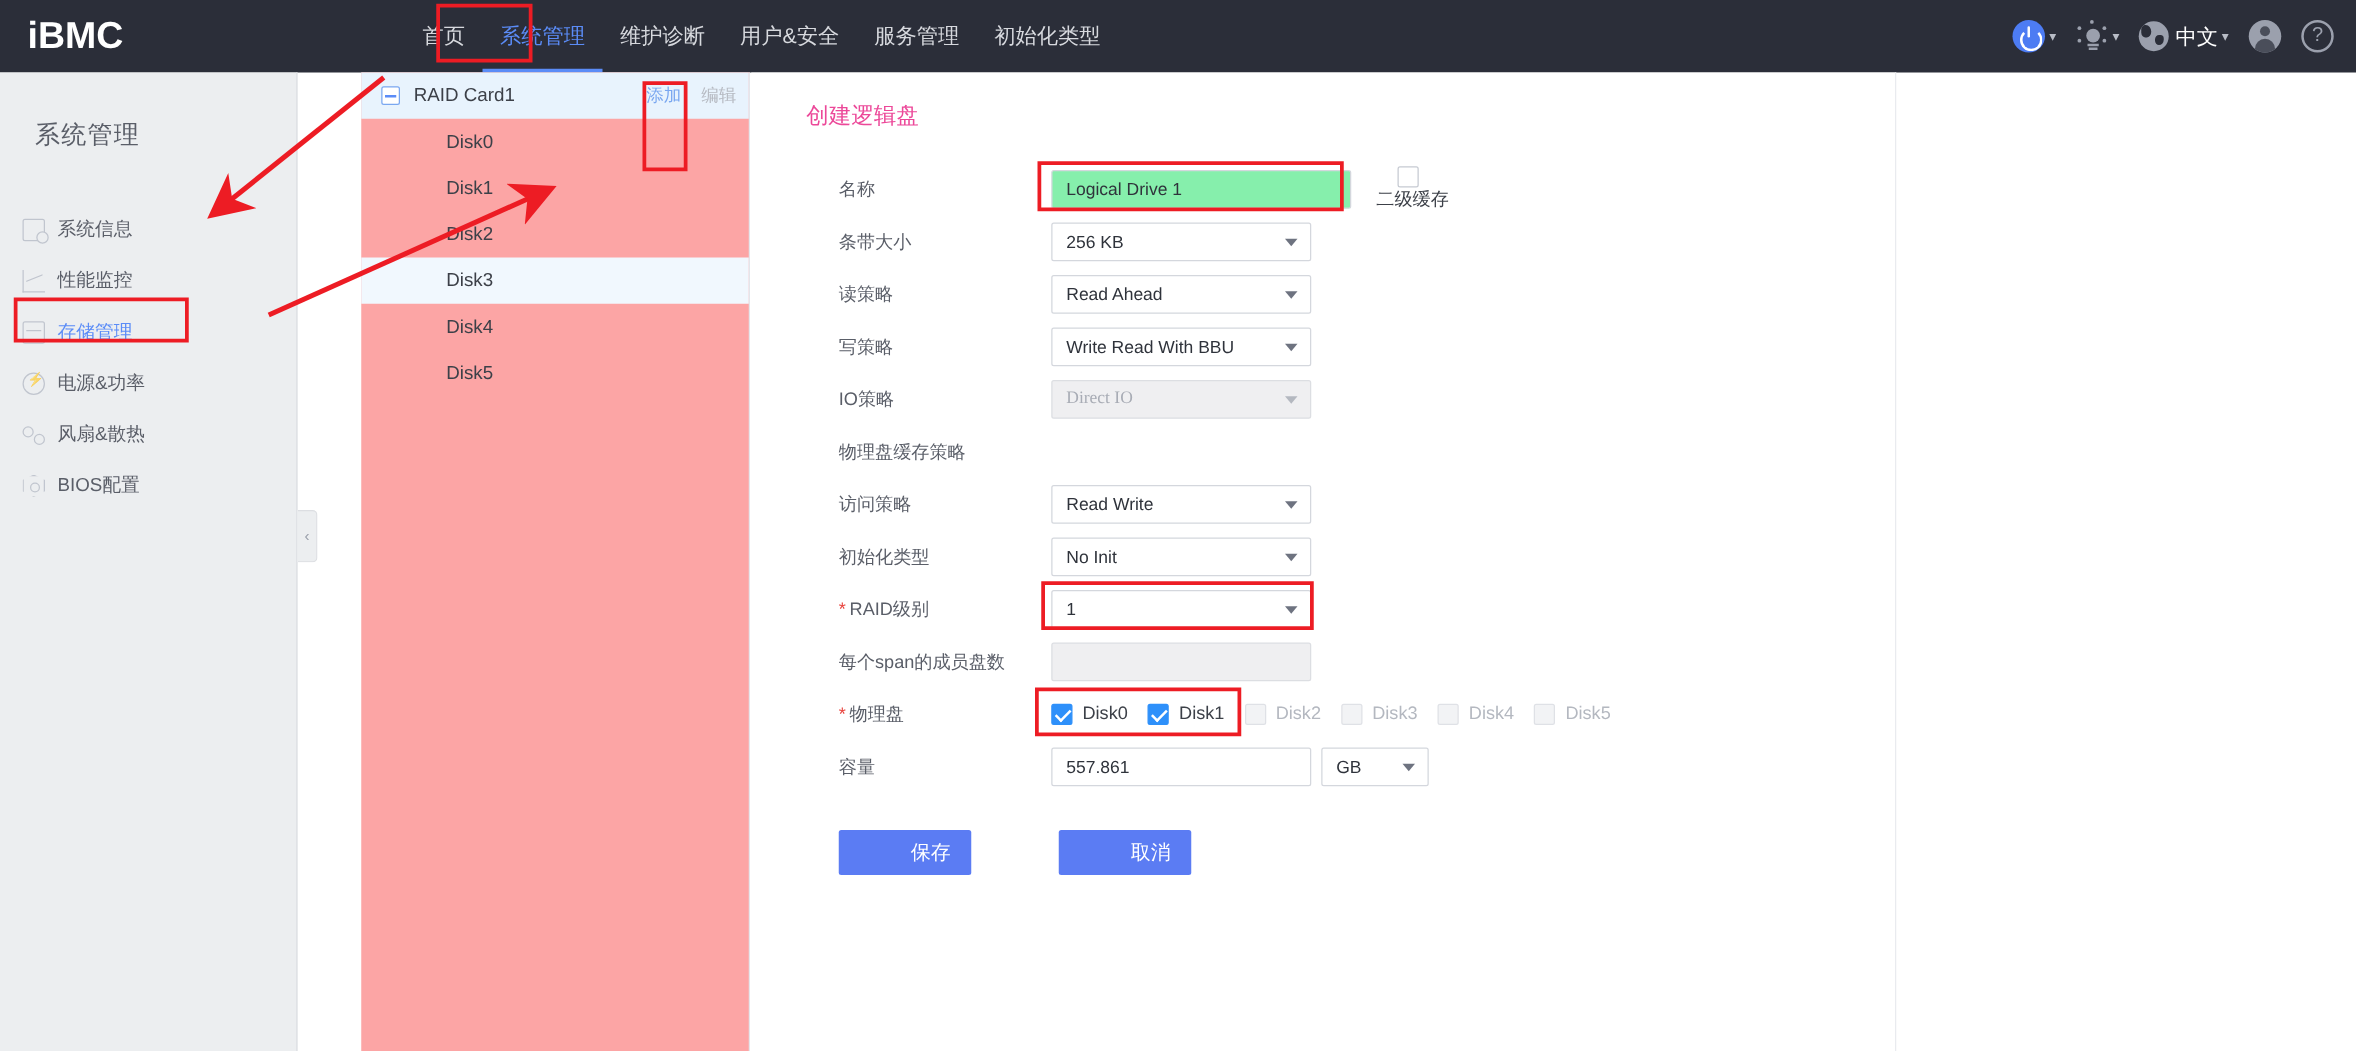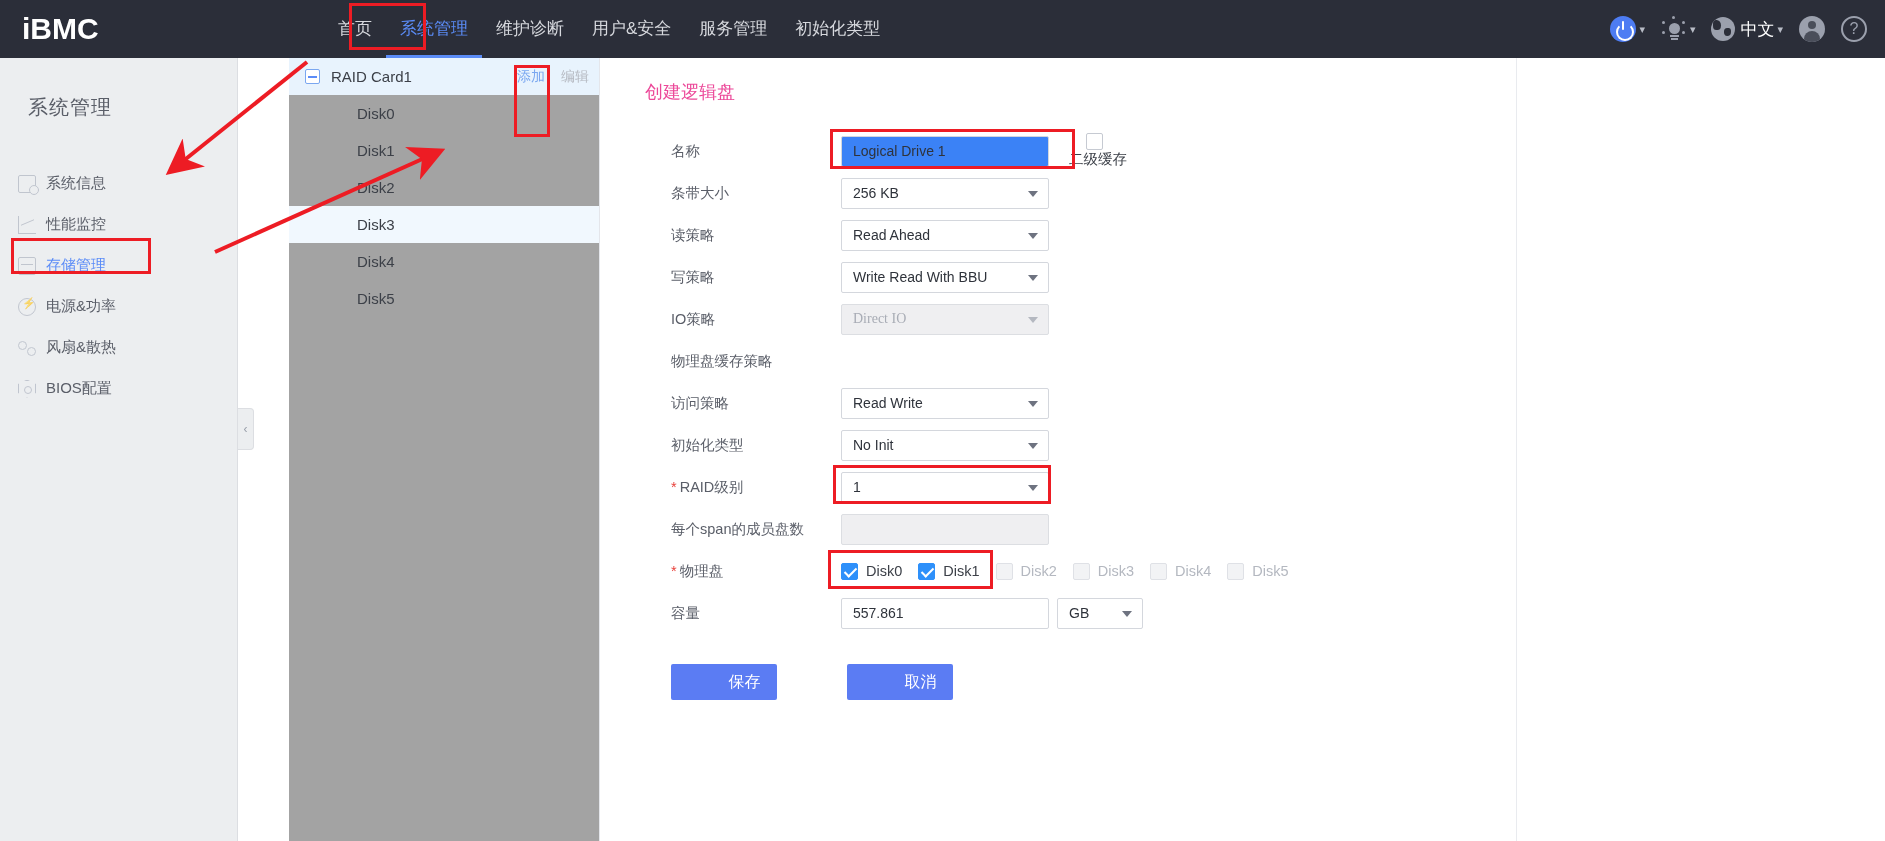--- a/index.html
+++ b/index.html
@@ -166,21 +166,21 @@
     position: absolute; left: 238px; top: 408px; width: 16px; height: 42px;
     background: #eceef0; border: 1px solid #dcdee2; border-left: none;
     border-radius: 0 4px 4px 0; display: flex; align-items: center;
     justify-content: center; color: #9aa0ab; font-size: 12px; cursor: pointer;
     z-index: 4;
   }
 
   
   .tree-panel {
     position: absolute; left: 289px; top: 58px; width: 311px; height: 783px;
-    background: #a3a3a3; border-right: 1px solid #e4e6eb;
+    background: #fca5a5; border-right: 1px solid #e4e6eb;
   }
   .tree-row {
     height: 37px; display: flex; align-items: center; font-size: 15px;
     color: #3c4048; cursor: pointer; position: relative;
   }
   .tree-row.root { background: #e8f3fd; padding-left: 16px; }
   .tree-row.child { padding-left: 68px; }
   .tree-row.child.selected { background: #f1f8fe; }
   .tree-toggle {
     width: 15px; height: 15px; border: 1px solid #7aa7f0; border-radius: 2px;
@@ -218,21 +218,21 @@
   }
   .sel.disabled, .txt.disabled {
     background: #efeff1; color: #a8acb5; border-color: #dcdee2; font-family: Liberation Serif, serif;
   }
   .sel::after {
     content: ""; position: absolute; right: 11px; top: 13px;
     border-left: 5px solid transparent; border-right: 5px solid transparent;
     border-top: 6px solid #6e7380;
   }
   .sel.disabled::after { border-top-color: #b4b8c0; }
-  .txt.name-field { background: #3b82f6; width: 208px; }
+  .txt.name-field { background: #86efac; width: 240px; }
   .unit-sel { width: 86px; margin-left: 8px; }
 
   
   .cb-row { display: flex; align-items: center; gap: 0; }
   .cb {
     display: flex; align-items: center; margin-right: 16px; cursor: pointer;
   }
   .cb .box {
     width: 17px; height: 17px; border: 1px solid #c6cad2; border-radius: 2px;
     background: #fff; position: relative; flex: 0 0 17px;

